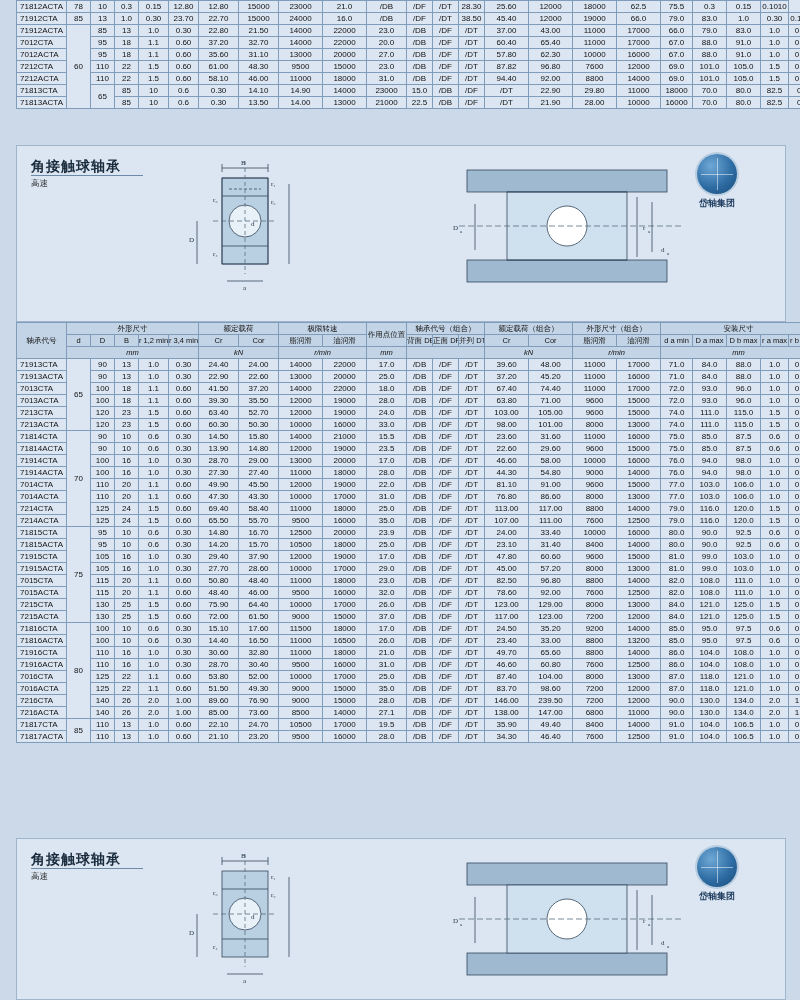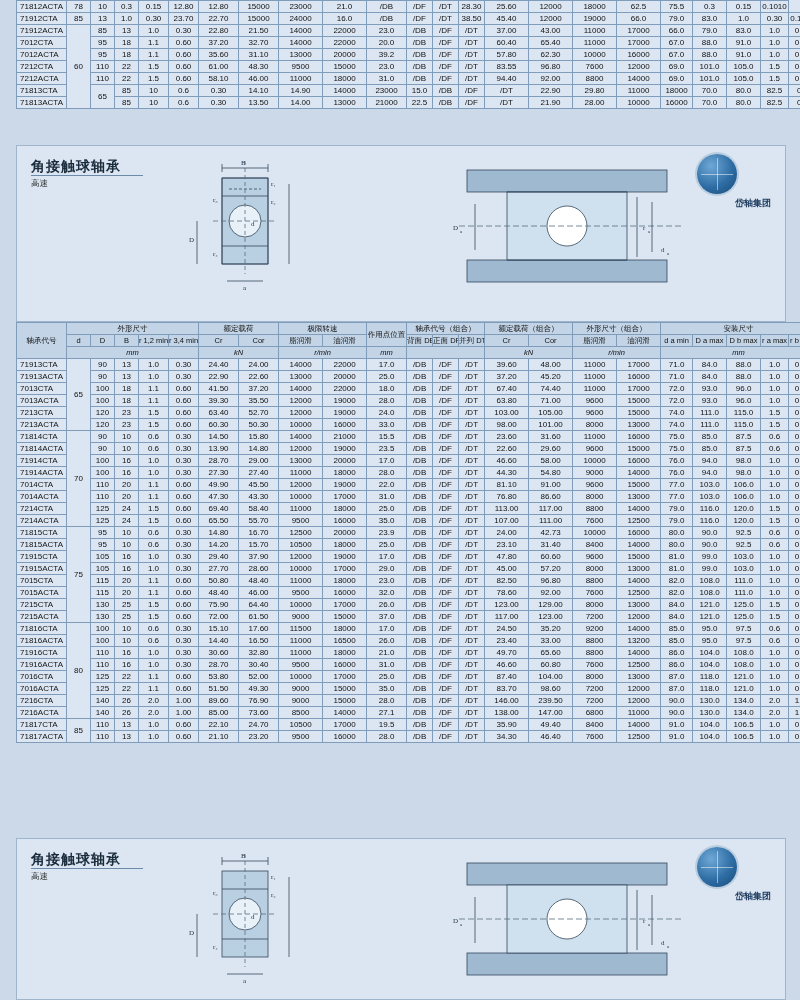--- a/index.html
+++ b/index.html
@@ -53,21 +53,21 @@
     letter-spacing:1px;
   }
   .sec-sub{
     position:absolute;left:14px;top:32px;
     font-size:8.5px;color:#333;
   }
   .sec-rule{
     position:absolute;left:14px;top:29px;width:112px;height:1px;background:#6d8aa8;
   }
   .logo{
-    position:absolute;right:14px;top:8px;width:108px;height:56px;text-align:right;
+    position:absolute;right:14px;top:8px;width:108px;height:56px;text-align:center;
   }
   .logo .globe{
     width:40px;height:40px;border-radius:50%;
     background:radial-gradient(circle at 35% 30%, #6fa8d6 0%, #2e6da4 55%, #184a78 100%);
     margin:0 auto;position:relative;
     box-shadow:0 0 0 2px #b9cde0;
   }
   .logo .globe:before{
     content:"";position:absolute;left:50%;top:4px;width:1px;height:32px;background:rgba(255,255,255,.5);
   }
@@ -217,21 +217,21 @@
         <tr>
           <td class="code">7012ACTA</td>
           <td>95</td>
           <td>18</td>
           <td>1.1</td>
           <td>0.60</td>
           <td>35.60</td>
           <td>31.10</td>
           <td>13000</td>
           <td>20000</td>
-          <td>39.2</td>
+          <td>27.0</td>
           <td>/DB</td>
           <td>/DF</td>
           <td>/DT</td>
           <td>57.80</td>
           <td>62.30</td>
           <td>10000</td>
           <td>16000</td>
           <td>67.0</td>
           <td>88.0</td>
           <td>91.0</td>
@@ -245,21 +245,21 @@
           <td>1.5</td>
           <td>0.60</td>
           <td>61.00</td>
           <td>48.30</td>
           <td>9500</td>
           <td>15000</td>
           <td>23.0</td>
           <td>/DB</td>
           <td>/DF</td>
           <td>/DT</td>
-          <td>83.55</td>
+          <td>87.82</td>
           <td>96.80</td>
           <td>7600</td>
           <td>12000</td>
           <td>69.0</td>
           <td>101.0</td>
           <td>105.0</td>
           <td>1.5</td>
           <td>0.60</td>
         </tr>
         <tr>
@@ -821,21 +821,21 @@
           <td>0.30</td>
           <td>14.80</td>
           <td>16.70</td>
           <td>12500</td>
           <td>20000</td>
           <td>23.9</td>
           <td>/DB</td>
           <td>/DF</td>
           <td>/DT</td>
           <td>24.00</td>
-          <td>42.73</td>
+          <td>33.40</td>
           <td>10000</td>
           <td>16000</td>
           <td>80.0</td>
           <td>90.0</td>
           <td>92.5</td>
           <td>0.6</td>
           <td>0.30</td>
         </tr>
         <tr>
           <td class="code">71815ACTA</td>

